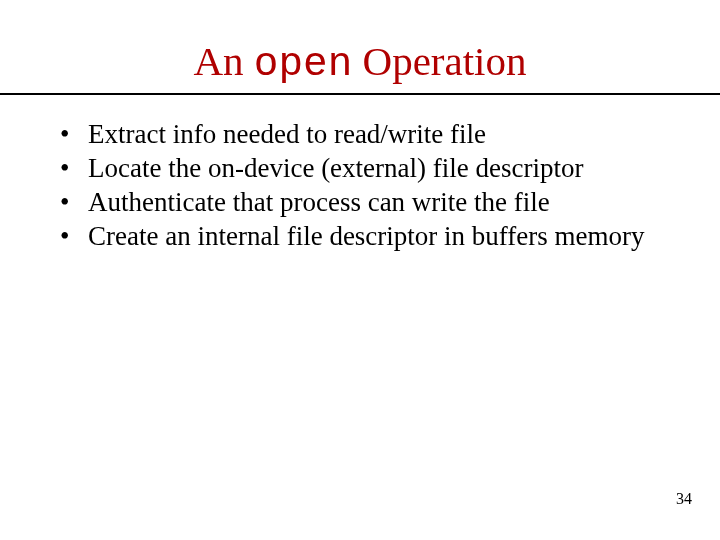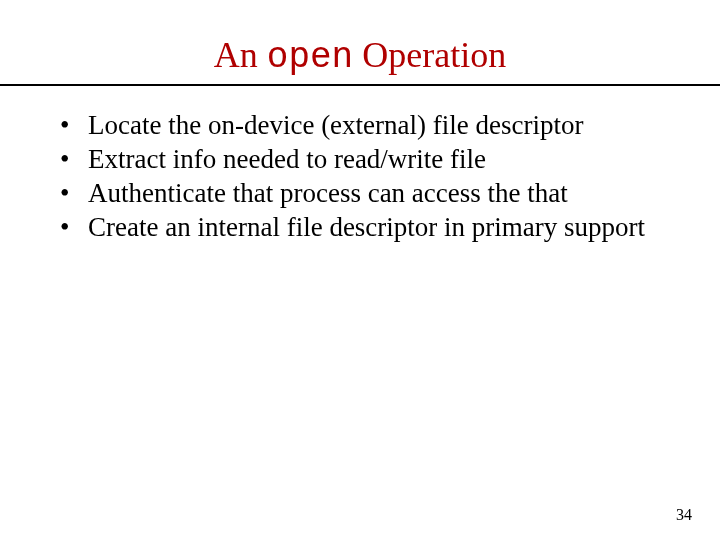--- a/index.html
+++ b/index.html
@@ -13,21 +13,21 @@
   }
   .slide {
     box-sizing: border-box;
     width: 720px;
     height: 540px;
     padding: 10px 40px 20px 40px;
     position: relative;
   }
   .title {
     text-align: center;
-    font-size: 36px;
+    font-size: 41px;
     color: #b00000;
     margin-bottom: 6px;
     font-weight: normal;
   }
   .title .mono {
     font-family: "Courier New", Courier, monospace;
   }
   .rule {
     border: none;
     border-top: 2px solid #000;
@@ -48,33 +48,33 @@
   ul.bullets li::before {
     content: "•";
     position: absolute;
     left: 0;
     top: 0;
     font-size: 27px;
   }
   .pagenum {
     position: absolute;
     right: 28px;
-    bottom: 16px;
+    bottom: 32px;
     font-size: 16px;
     color: #000;
   }
 </style>
 </head>
 <body>
 
 <div class="slide">
   <h1 class="title">
     <span>An </span><span class="mono">open</span><span> Operation</span>
   </h1>
   <hr class="rule">
   <ul class="bullets">
+    <li><span>Extract info needed to read/write file</span></li>
     <li><span>Locate the on-device (external) file descriptor</span></li>
-    <li><span>Extract info needed to read/write file</span></li>
-    <li><span>Authenticate that process can access the that</span></li>
-    <li><span>Create an internal file descriptor in primary support</span></li>
+    <li><span>Authenticate that process can write the file</span></li>
+    <li><span>Create an internal file descriptor in buffers memory</span></li>
   </ul>
   <div class="pagenum">34</div>
 </div>
 
 </body></html>

